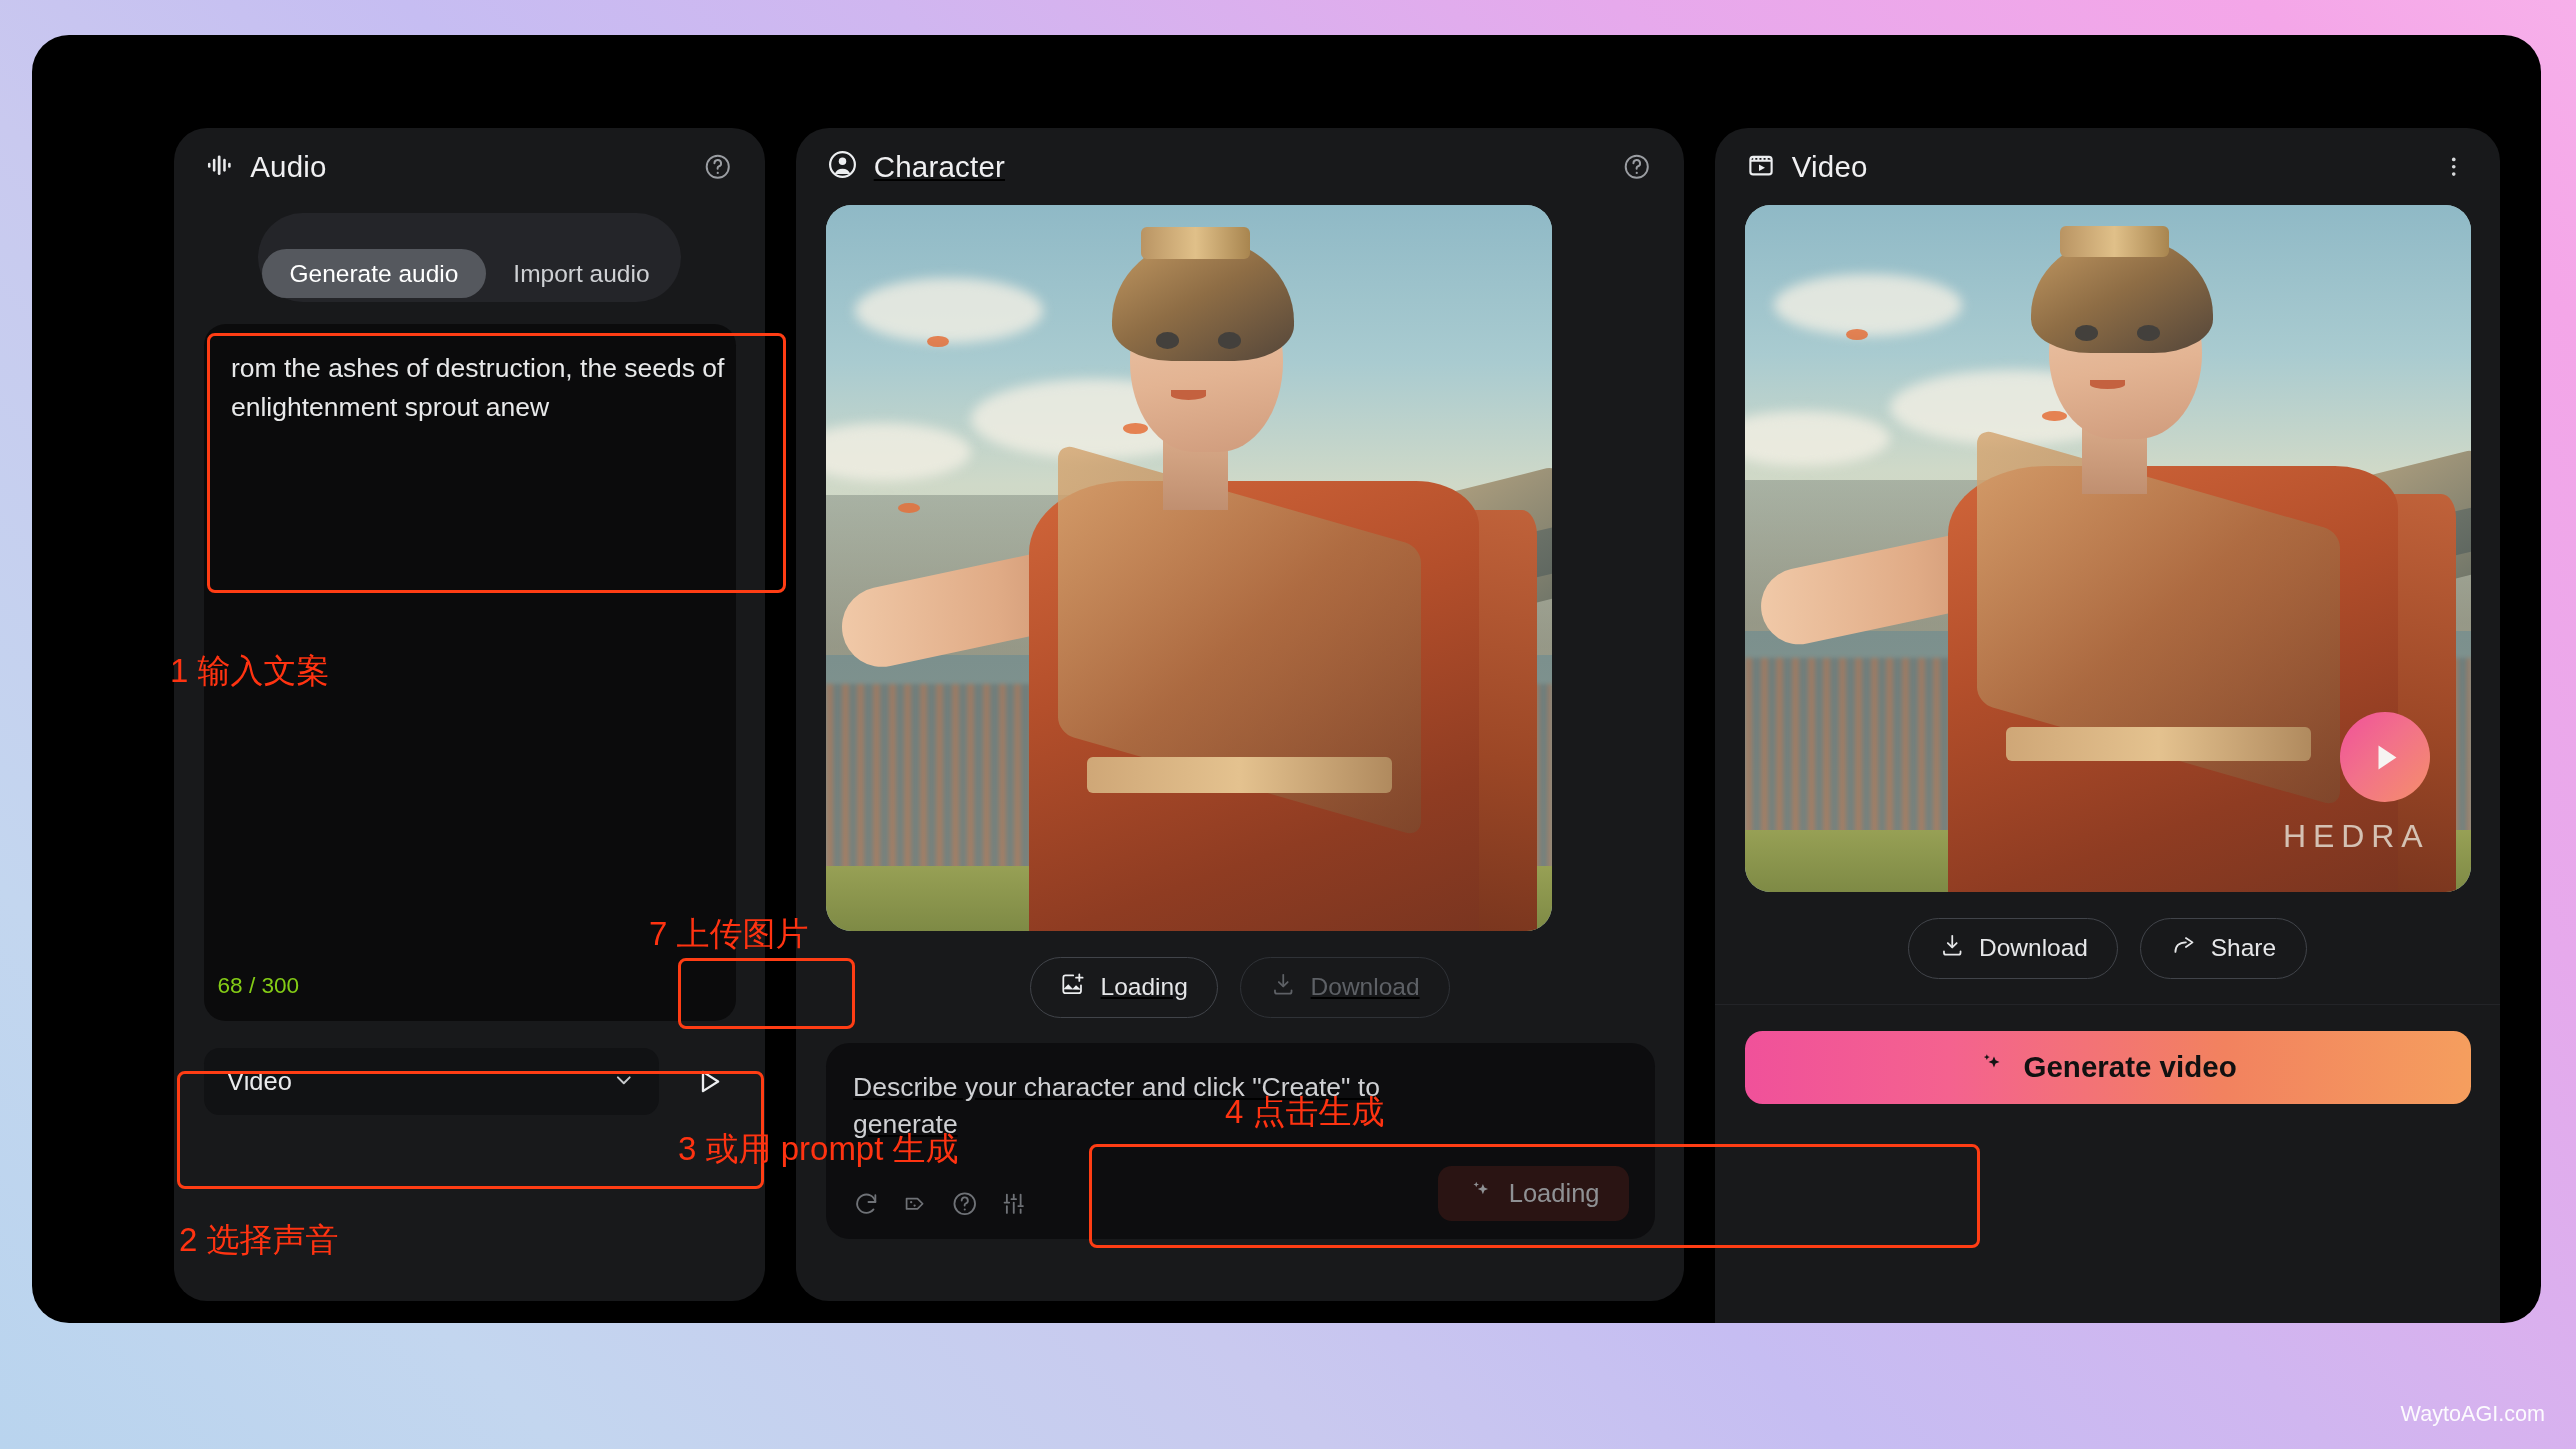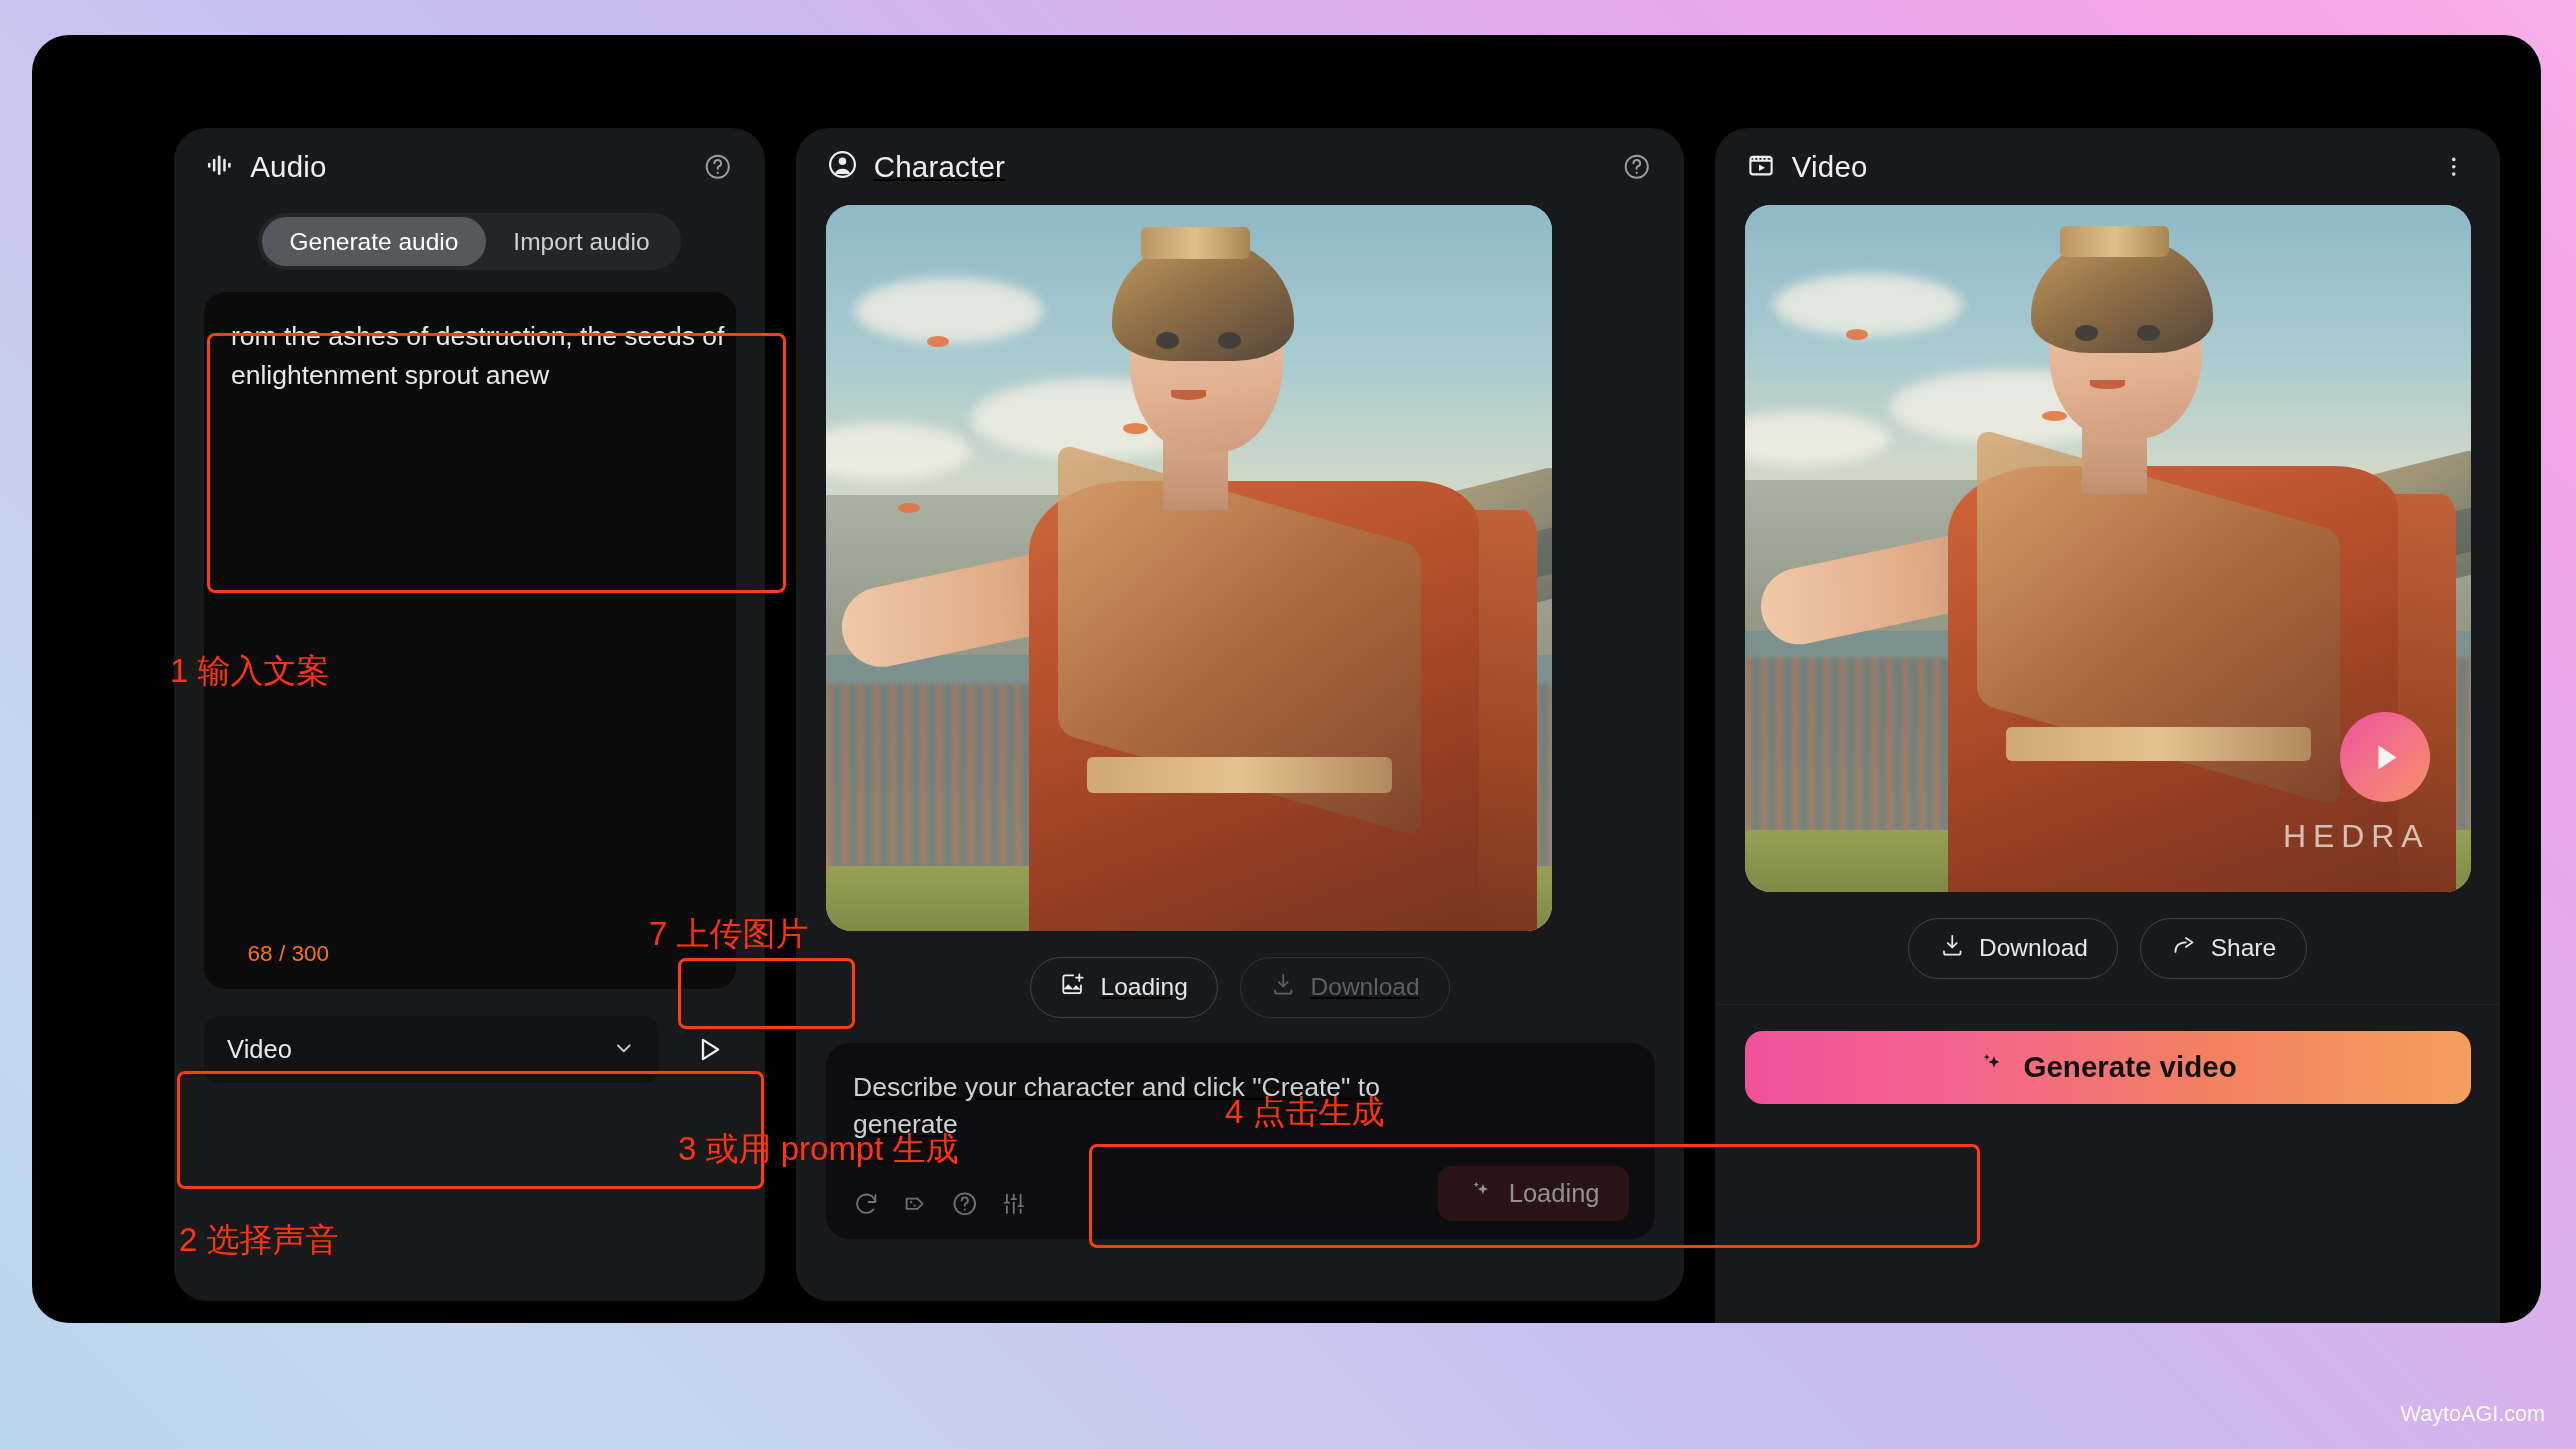--- a/index.html
+++ b/index.html
@@ -58,42 +58,43 @@
     border-radius: 981px;
     padding: 3.9px;
   }
   .seg {
     padding: 10.8px 27.5px;
     border-radius: 981px;
     font-size: 24.5px;
     color: #cfd1d4;
     cursor: pointer;
     white-space: nowrap;
+    margin-top: 32px;
   }
   .seg.active { background: #55585e; color: #ffffff; }
 
   .audio-body { padding: 21.6px 29.5px 0 29.5px; }
 
   .textbox {
     background: #0b0b0c;
     border-radius: 21.6px;
     height: 697px;
     position: relative;
     padding: 25.5px 27.5px;
   }
   .textbox-value {
     color: #e8e9ea;
     font-size: 26.5px;
     line-height: 1.46;
     width: 574px;
   }
   .char-count {
     position: absolute;
-    left: 44px; bottom: 21.6px;
-    color: #f97316;
+    left: 14px; bottom: 21.6px;
+    color: #84cc16;
     font-size: 22.6px;
   }
 
   .voice-row {
     display: flex; align-items: center; gap: 21.6px;
     padding: 0 29.5px;
     margin-top: 27.5px;
   }
   .voice-select {
     flex: 1;

